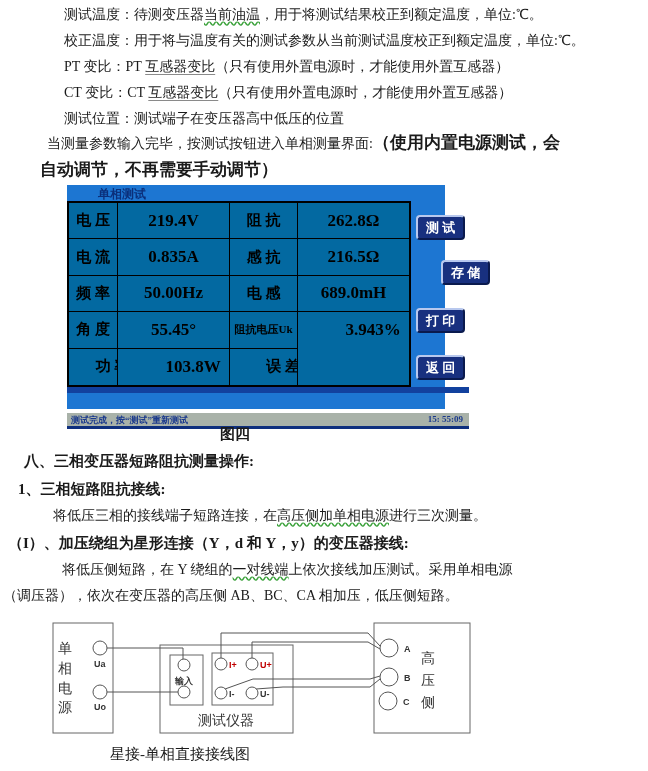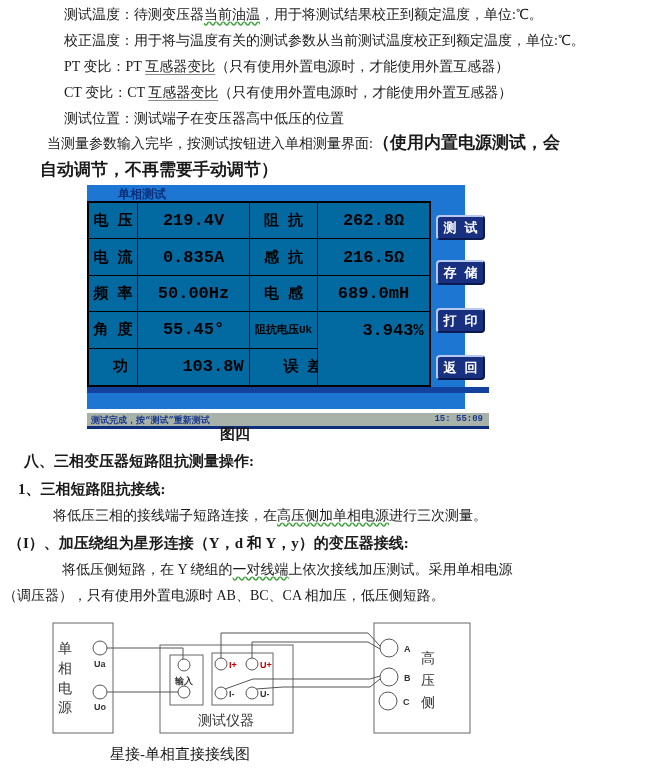--- a/index.html
+++ b/index.html
@@ -6,22 +6,22 @@
   #page{position:relative;width:648px;height:771px;background:#fff;overflow:hidden;
         font-family:"Liberation Serif", serif;color:#1a1a1a;}
   .abs{position:absolute;}
   .docline{font-size:14px;line-height:18px;white-space:nowrap;}
   .h15{font-size:15px;font-weight:700;white-space:nowrap;text-align:right;}
   .wavy{text-decoration:underline;text-decoration-style:wavy;text-decoration-color:#3aa13a;text-underline-offset:2px;}
   .uline{text-decoration:underline;text-decoration-color:#8a8a8a;text-underline-offset:3px;}
   .bigbold{font-size:17px;font-weight:700;}
 
   
-  #panel{left:87px;top:185px;width:378px;height:224px;background:#1d76d2;
-         font-family:Liberation Mono, monospace;}
+  #panel{left:67px;top:185px;width:378px;height:224px;background:#1d76d2;
+         font-family:Liberation Serif, serif;}
   #panel-title{left:31px;top:1px;font-size:12px;font-weight:700;color:#0b2f7a;white-space:nowrap;}
   #mtable{left:0;top:16px;width:344px;height:186px;background:#0369a1;border:2px solid #000;
           box-sizing:border-box;display:grid;
           grid-template-columns:49px 112px 68px 1fr;grid-template-rows:repeat(5,1fr);}
   #mtable .cell{border-right:1px solid #000;border-bottom:1px solid #000;
           display:flex;align-items:center;justify-content:center;color:#000;overflow:hidden;}
   #mtable .cell:nth-child(4n){border-right:none;}
   #mtable .cell:nth-last-child(-n+4){border-bottom:none;padding-left:39px;}
   .plabel{font-size:15px;font-weight:700;white-space:nowrap;}
   .pvalue{font-size:17px;font-weight:700;white-space:nowrap;}
@@ -97,21 +97,21 @@
       <div class="cell pvalue">55.45°</div>
       <div class="cell plabel small">阻抗电压Uk</div>
       <div class="cell pvalue">3.943%</div>
 
       <div class="cell plabel">功 率</div>
       <div class="cell pvalue">103.8W</div>
       <div class="cell plabel">误 差</div>
     </div>
 
     <div class="abs dbtn" style="top:30px;">测 试</div>
-    <div class="abs dbtn" style="top:75px;">存 储</div>
+    <div class="abs dbtn" style="top:75px;margin-left:25px;">存 储</div>
     <div class="abs dbtn" style="top:123px;">打 印</div>
     <div class="abs dbtn" style="top:170px;">返 回</div>
 
     <div id="navstrip" class="abs"></div>
     <div id="statusbar" class="abs">
       <span id="status-text">测试完成，按“测试”重新测试</span>
       <span id="status-time">15: 55:09</span>
     </div>
   </div>
 
@@ -119,21 +119,21 @@
 
   <div class="abs h15" style="left:24px;top:452px;">八、三相变压器短路阻抗测量操作:</div>
   <div class="abs h15" style="left:18px;top:480px;">1、三相短路阻抗接线:</div>
   <div class="abs docline" style="left:53px;top:507px;">
     <span>将低压三相的接线端子短路连接，在</span><span class="wavy">高压侧加单相电源</span><span>进行三次测量。</span>
   </div>
   <div class="abs h15" style="left:8px;top:534px;">（I）、加压绕组为星形连接（Y，d 和 Y，y）的变压器接线:</div>
   <div class="abs docline" style="left:62px;top:561px;">
     <span>将低压侧短路，在 Y 绕组的</span><span class="wavy">一对线端</span><span>上依次接线加压测试。采用单相电源</span>
   </div>
-  <div class="abs docline" style="left:3px;top:587px;">（调压器），只有使用外置电源时 AB、BC、CA 相加压，低压侧短路。</div>
+  <div class="abs docline" style="left:3px;top:587px;">（调压器），依次在变压器的高压侧 AB、BC、CA 相加压，低压侧短路。</div>
 
   <svg id="wiring" class="abs" width="648" height="130" viewBox="0 0 648 130">
 
     <rect class="box" x="53" y="8" width="60" height="110"></rect>
     <rect class="box" x="160" y="30" width="133" height="88"></rect>
     <rect class="box" x="170" y="40" width="33" height="50"></rect>
     <rect class="box" x="212" y="38" width="61" height="52"></rect>
     <rect class="box" x="374" y="8" width="96" height="110"></rect>
 
     <path class="wire" d="M107,33 H183 V44"></path>

